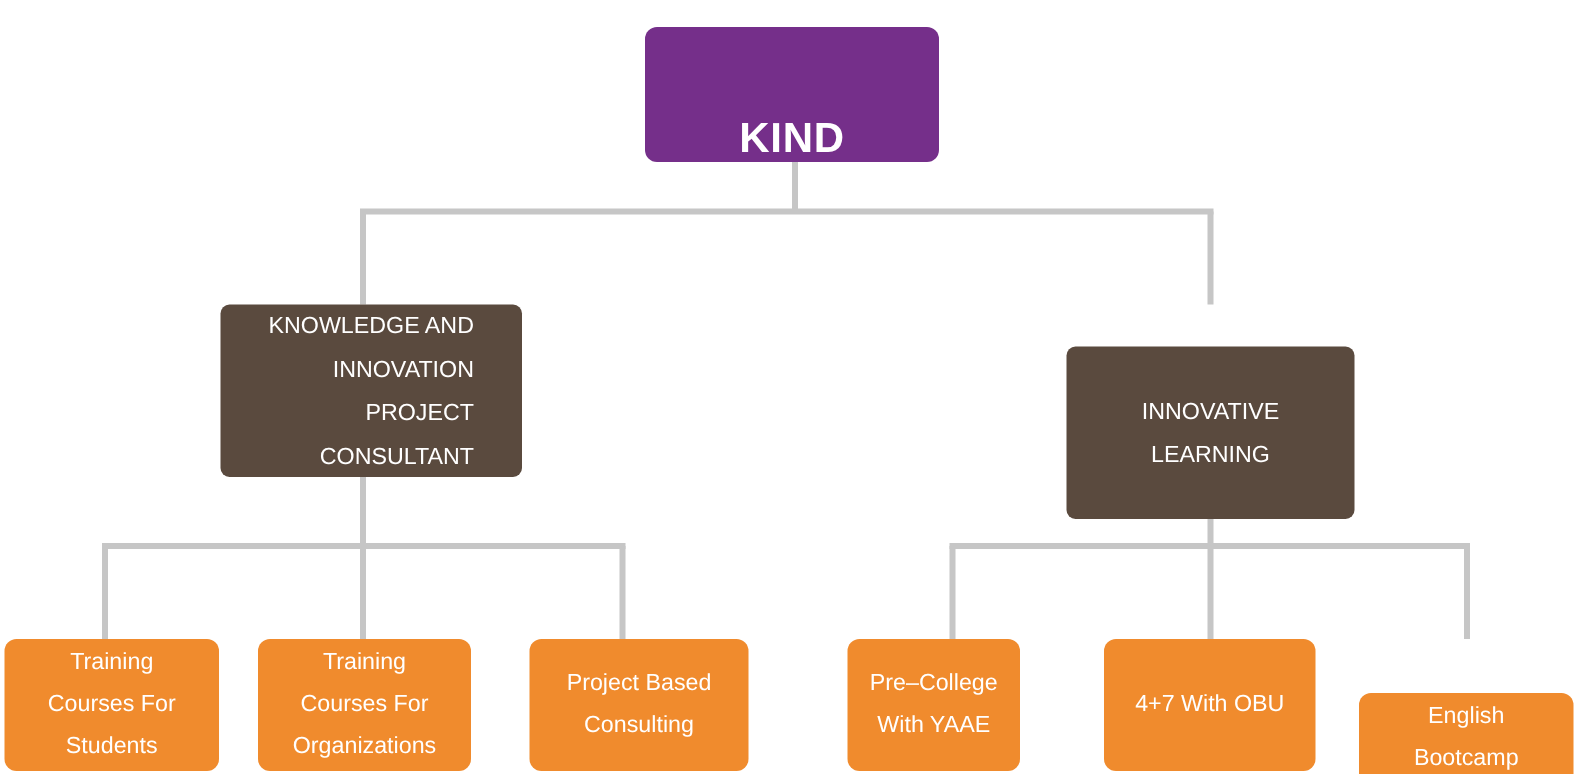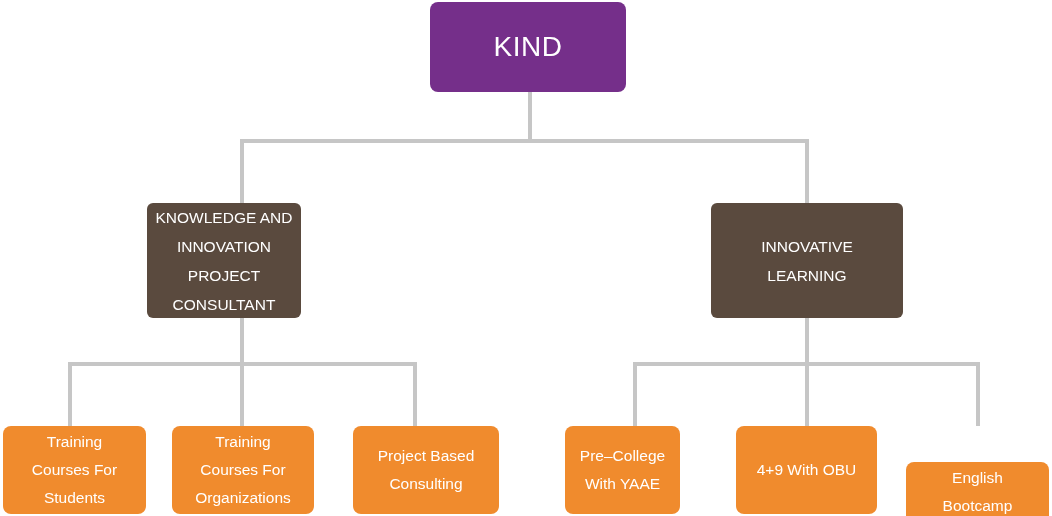--- a/index.html
+++ b/index.html
@@ -27,36 +27,37 @@
   .node {
     position: absolute;
     display: flex;
     align-items: center;
     justify-content: center;
     text-align: center;
     color: var(--box-text);
     white-space: pre-line;
   }
   .node.root {
-    left: 430px; top: 2px; width: 196px; height: 90px;
+    left: 430px; top: 18px; width: 196px; height: 90px;
     background: var(--root-box);
     border-radius: 8px;
     font-size: 28px;
-    font-weight: normal;
+    font-weight: bold;
     letter-spacing: 0.5px;
+    align-items: flex-end;
   }
   .node.branch {
     background: var(--branch-box);
     border-radius: 6px;
     font-size: 15.5px;
     line-height: 29px;
     top: 203px; height: 115px;
   }
-  .node.branch.b0 { left: 147px; width: 154px; }
-  .node.branch.b1 { left: 711px; width: 192px; }
+  .node.branch.b0 { left: 147px; width: 201px; text-align: right; }
+  .node.branch.b1 { left: 711px; width: 192px; margin-top: 28px; }
   .node.leaf {
     background: var(--leaf-box);
     border-radius: 8px;
     font-size: 15.5px;
     line-height: 28px;
     top: 426px; height: 88px;
     padding: 0 6px;
   }
   .node.leaf.l0 { left: 3px;   width: 143px; }
   .node.leaf.l1 { left: 172px; width: 142px; }
@@ -137,21 +138,21 @@
     <span>Project Based
 Consulting</span>
   </div>
 
   <div class="node leaf l3">
     <span>Pre–College
 With YAAE</span>
   </div>
 
   <div class="node leaf l4">
-    <span>4+9 With OBU</span>
+    <span>4+7 With OBU</span>
   </div>
 
   <div class="node leaf l5">
     <span>English
 Bootcamp
 With OISC</span>
   </div>
 
 </div>
 

